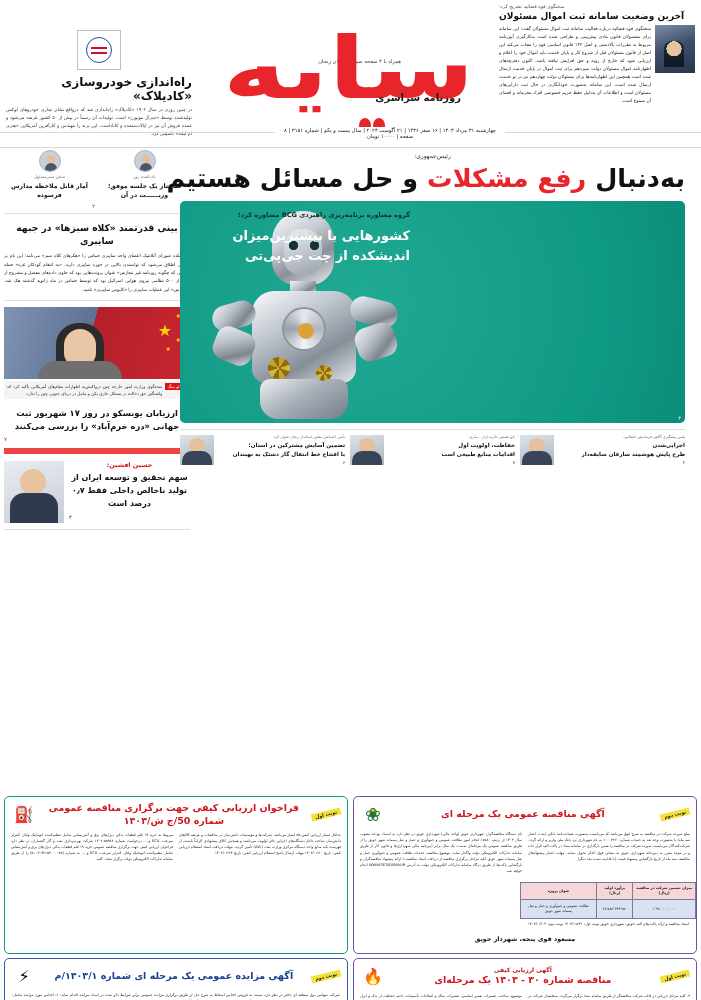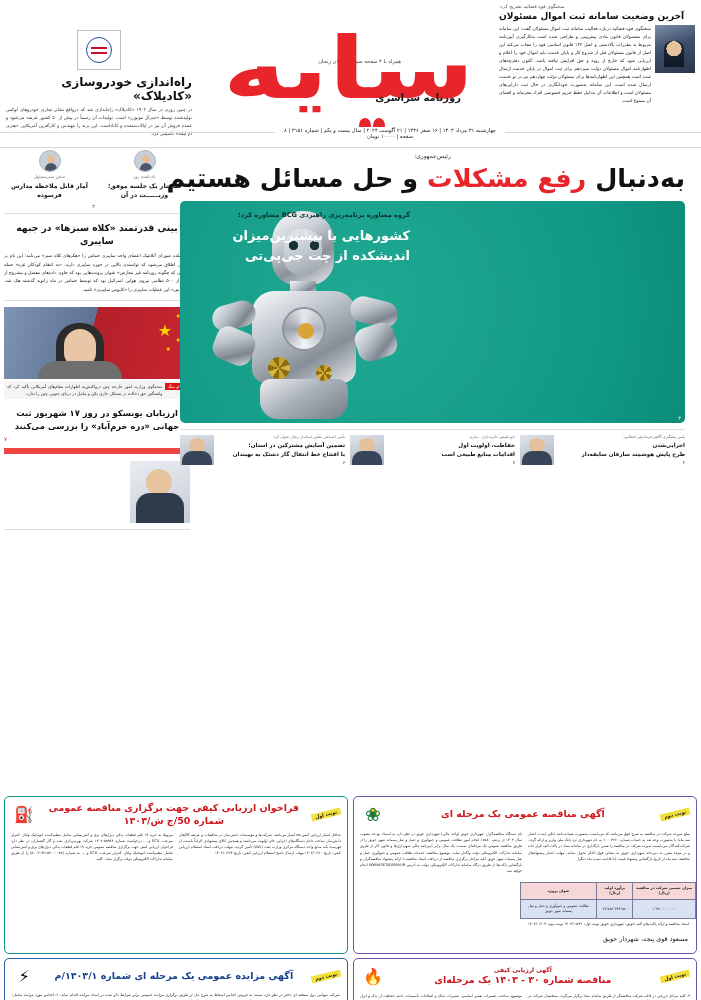--- a/index.html
+++ b/index.html
@@ -179,21 +179,21 @@
   .ad-title{flex:1;text-align:center;font-size:9.5px;font-weight:bold;color:#cf1820;line-height:1.4;}
   .ad-title.blue{color:#16428f;}
   .ad-sub{font-size:6px;color:#c0161c;text-align:center;font-weight:bold;}
   .nobat{background:#f4e03a;color:#222;font-size:4.8px;font-weight:bold;padding:1px 4px;transform:rotate(-14deg);white-space:nowrap;}
   .ad-logo{width:26px;height:26px;flex:0 0 26px;display:flex;align-items:center;justify-content:center;}
   .ad-logo.leaf{background:radial-gradient(circle at 50% 45%,#f3c13c 0 22%,transparent 23%);
      border-radius:3px;color:#1d7a3e;font-size:19px;line-height:1;}
   .ad-cols{display:flex;gap:6px;padding:4px 6px 5px 6px;}
   .ad-cols .c{flex:1;font-size:3.6px;line-height:1.72;color:#1a1a1a;text-align:justify;}
   .ad-single{padding:3px 7px 5px 7px;font-size:3.7px;line-height:1.8;color:#1a1a1a;text-align:justify;}
-  .sig{font-size:6.4px;font-weight:normal;color:#111;text-align:right;padding:2px 8px 4px 8px;}
+  .sig{font-size:6.4px;font-weight:bold;color:#111;text-align:center;padding:2px 8px 4px 8px;}
 
   table.tender{border-collapse:collapse;width:176px;margin:3px 0 0 auto;}
   table.tender th{background:#f6d7d8;border:0.8px solid #7a7a9a;font-size:3.6px;color:#1a1a1a;padding:3px 2px;font-weight:bold;line-height:1.4;}
   table.tender td{background:#d9e2f3;border:0.8px solid #7a7a9a;font-size:3.6px;color:#1a1a1a;padding:4px 2px;text-align:center;line-height:1.4;}
 </style>
 </head>
 <body>
 
 <div class="page">
 
@@ -270,20 +270,25 @@
           <p>سخنگوی وزارت امور خارجه چین درواکنش‌به اظهارات مقام‌های آمریکایی تأکید کرد که واشنگتن حق دخالت در مسائل جاری پکن و مانیل در دریای جنوبی چین را ندارد.</p>
         </div>
       </div>
 
       <div class="unesco">
         <h2>ارزیابان یونسکو در روز ۱۷ شهریور ثبت جهانی «دره خرم‌آباد» را بررسی می‌کنند</h2>
         <div class="pg">۷</div>
       </div>
 
       <div class="afshin">
+        <div class="txt">
+          <div class="k">حسین افشین:</div>
+          <h2>سهم تحقیق و توسعه ایران از تولید ناخالص داخلی فقط ۰٫۷ درصد است</h2>
+          <div class="pg">۳</div>
+        </div>
         <div class="ph"></div>
       </div>
     </div>
 
     <div class="colR">
 
       <div class="pres-kicker">رئیس‌جمهوری:</div>
       <div class="pres-head">
         <span>به‌دنبال </span><span class="red">رفع مشکلات</span><span> و حل مسائل هستیم</span>
       </div>

